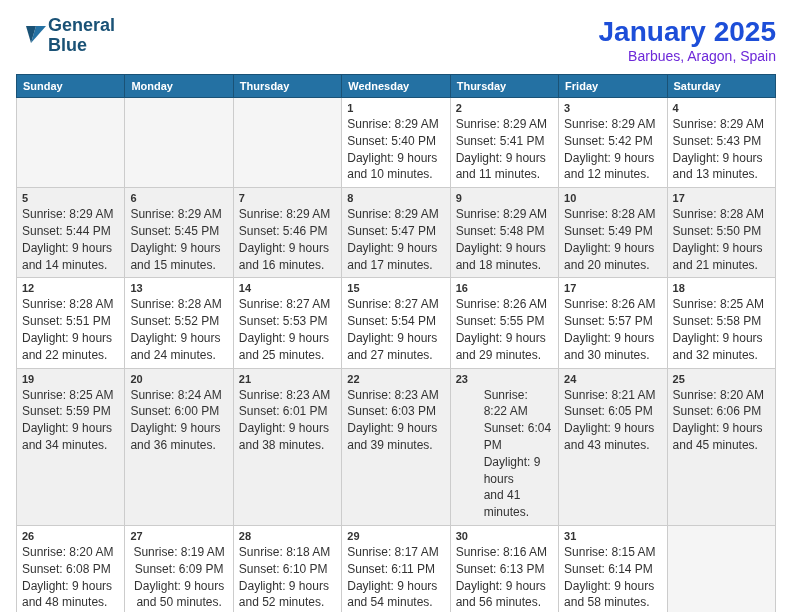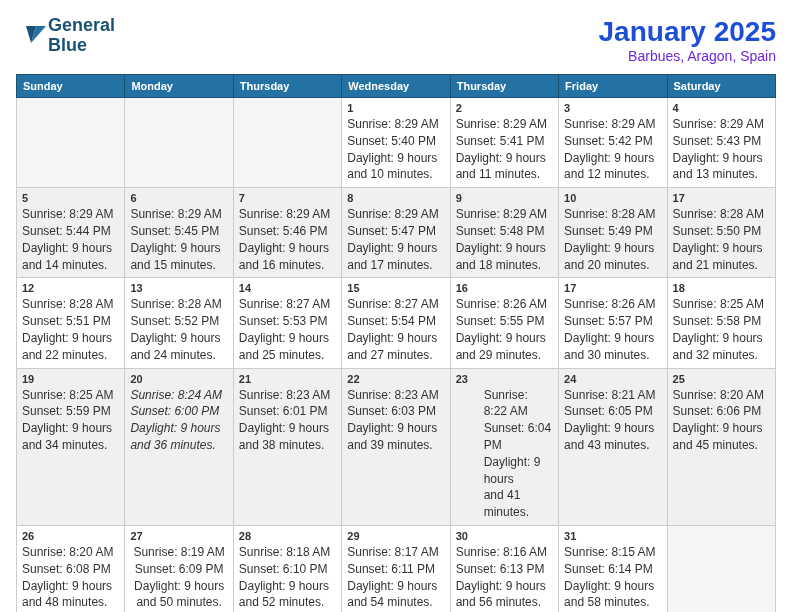--- a/index.html
+++ b/index.html
@@ -266,21 +266,21 @@
         <tr class="week-row">
           <td class="shaded">
             <span class="day-num">19</span>
             <div class="day-info" style="white-space: pre-line;">Sunrise: 8:25 AM
 Sunset: 5:59 PM
 Daylight: 9 hours
 and 34 minutes.</div>
           </td>
           <td class="shaded">
             <span class="day-num">20</span>
-            <div class="day-info" style="white-space: pre-line; font-style: italic;">Sunrise: 8:24 AM
+            <div class="day-info" style="white-space: pre-line;">Sunrise: 8:24 AM
 Sunset: 6:00 PM
 Daylight: 9 hours
 and 36 minutes.</div>
           </td>
           <td class="shaded">
             <span class="day-num">21</span>
             <div class="day-info" style="white-space: pre-line;">Sunrise: 8:23 AM
 Sunset: 6:01 PM
 Daylight: 9 hours
 and 38 minutes.</div>

